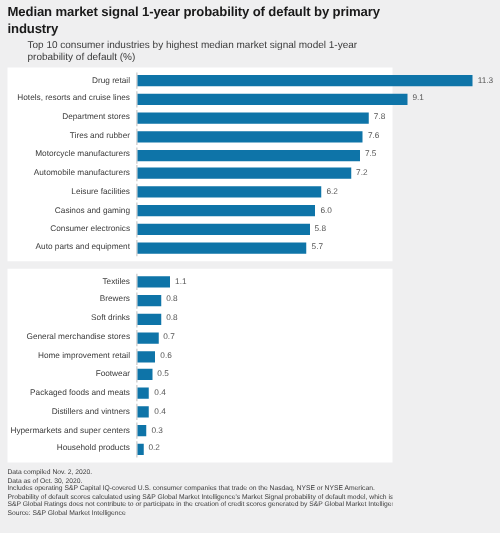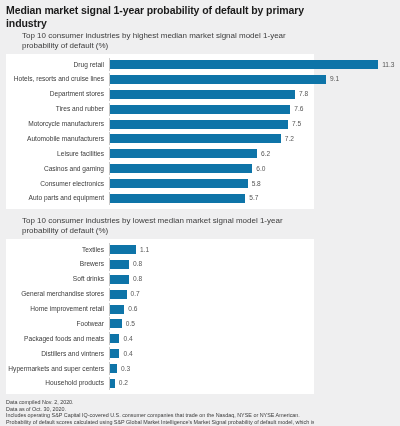--- a/index.html
+++ b/index.html
@@ -186,21 +186,20 @@
           <div class="bar-zone">
             <div class="bar" style="background: rgb(14, 116, 168); width: 135.254px;"></div>
             <div class="val">5.7</div>
           </div>
         </div>
       </div>
   </div>
 
   <div class="spacer"></div>
 
-  <div class="subtitle">Top 10 consumer industries by lowest median market signal model 1-year probability of default (%)</div>
 
   <div class="panel panel-2">
     <div class="rows" id="rows-2">
         <div class="row">
           <div class="cat-label">Textiles</div>
           <div class="bar-zone">
             <div class="bar" style="background: rgb(14, 116, 168); width: 26.1017px;"></div>
             <div class="val">1.1</div>
           </div>
         </div>

